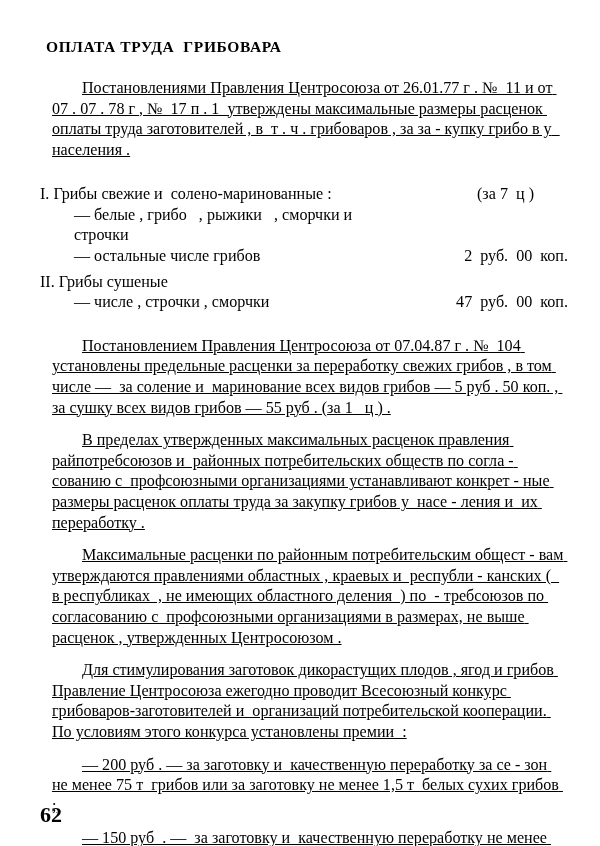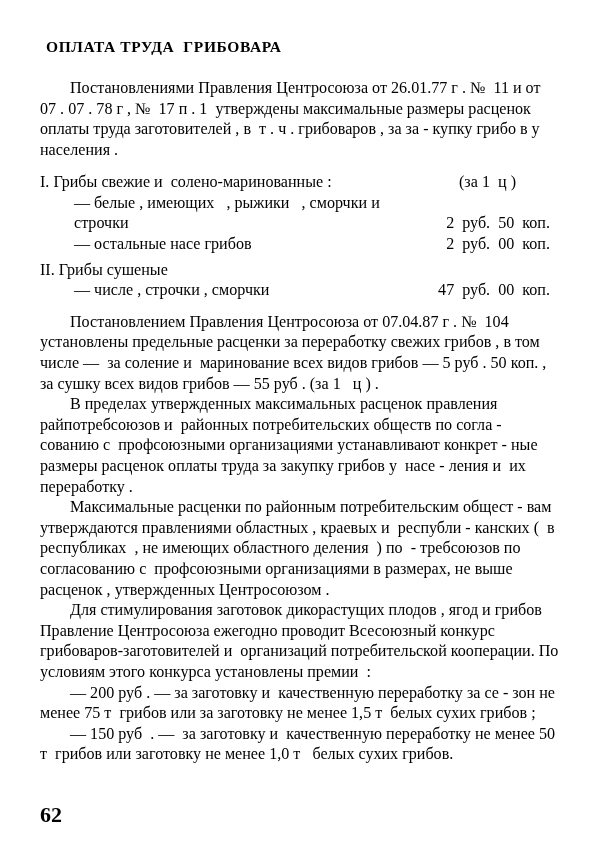--- a/index.html
+++ b/index.html
@@ -12,40 +12,41 @@
     background: #ffffff;
     font-family: "Liberation Serif", "DejaVu Serif", serif;
     color: #000000;
     overflow: hidden;
   }
   .page {
     position: relative;
     width: 600px;
     height: 846px;
     box-sizing: border-box;
-    padding: 28px 40px 0 40px;
+    padding: 28px 22px 0 40px;
   }
   .doc-title {
     font-family: "Liberation Serif", "DejaVu Serif", serif;
     font-weight: bold;
     font-size: 15.5px;
     letter-spacing: 0.6px;
     margin: 10px 0 0 6px;
     white-space: pre;
   }
   .body-text {
     margin-top: 22px;
     font-size: 16.1px;
     line-height: 20.6px;
     text-align: left;
   }
   p.para {
-    margin: 0;
+    margin: 12px;
     text-indent: 30px;
     white-space: pre-wrap;
+    text-decoration: underline;
   }
   
   .list-block {
     margin-top: 6px;
   }
   .list-row {
     display: flex;
     align-items: flex-start;
     line-height: 20.4px;
     font-family: Liberation Serif, serif;
@@ -95,35 +96,34 @@
   <div class="body-text">
 
     <p class="para">Постановлениями Правления Центросоюза от 26.01.77 г . №  11 и от 07 . 07 . 78 г , №  17 п . 1  утверждены максимальные размеры расценок оплаты труда заготовителей , в  т . ч . грибоваров , за за - купку грибо в у  населения .</p>
 
     <div class="gap-s"></div>
 
     <div class="list-block">
       <div class="list-row">
         <span class="roman-head">I. Грибы свежие и  солено-маринованные :</span>
         <span class="spacer"></span>
-        <span class="unit-note">(за 1  ц )</span>
+        <span class="unit-note">(за 7  ц )</span>
       </div>
 
       <div class="list-row">
-        <span class="dash-item">— белые , имеющих   , рыжики   , сморчки и</span>
+        <span class="dash-item">— белые , грибо   , рыжики   , сморчки и</span>
       </div>
 
       <div class="list-row">
         <span class="dash-cont">строчки</span>
         <span class="spacer"></span>
-        <span class="price">2  руб.  50  коп.</span>
       </div>
 
       <div class="list-row">
-        <span class="dash-item">— остальные насе грибов</span>
+        <span class="dash-item">— остальные числе грибов</span>
         <span class="spacer"></span>
         <span class="price">2  руб.  00  коп.</span>
       </div>
     </div>
 
     <div class="list-block">
       <div class="list-row">
         <span class="roman-head">II. Грибы сушеные</span>
       </div>
 

